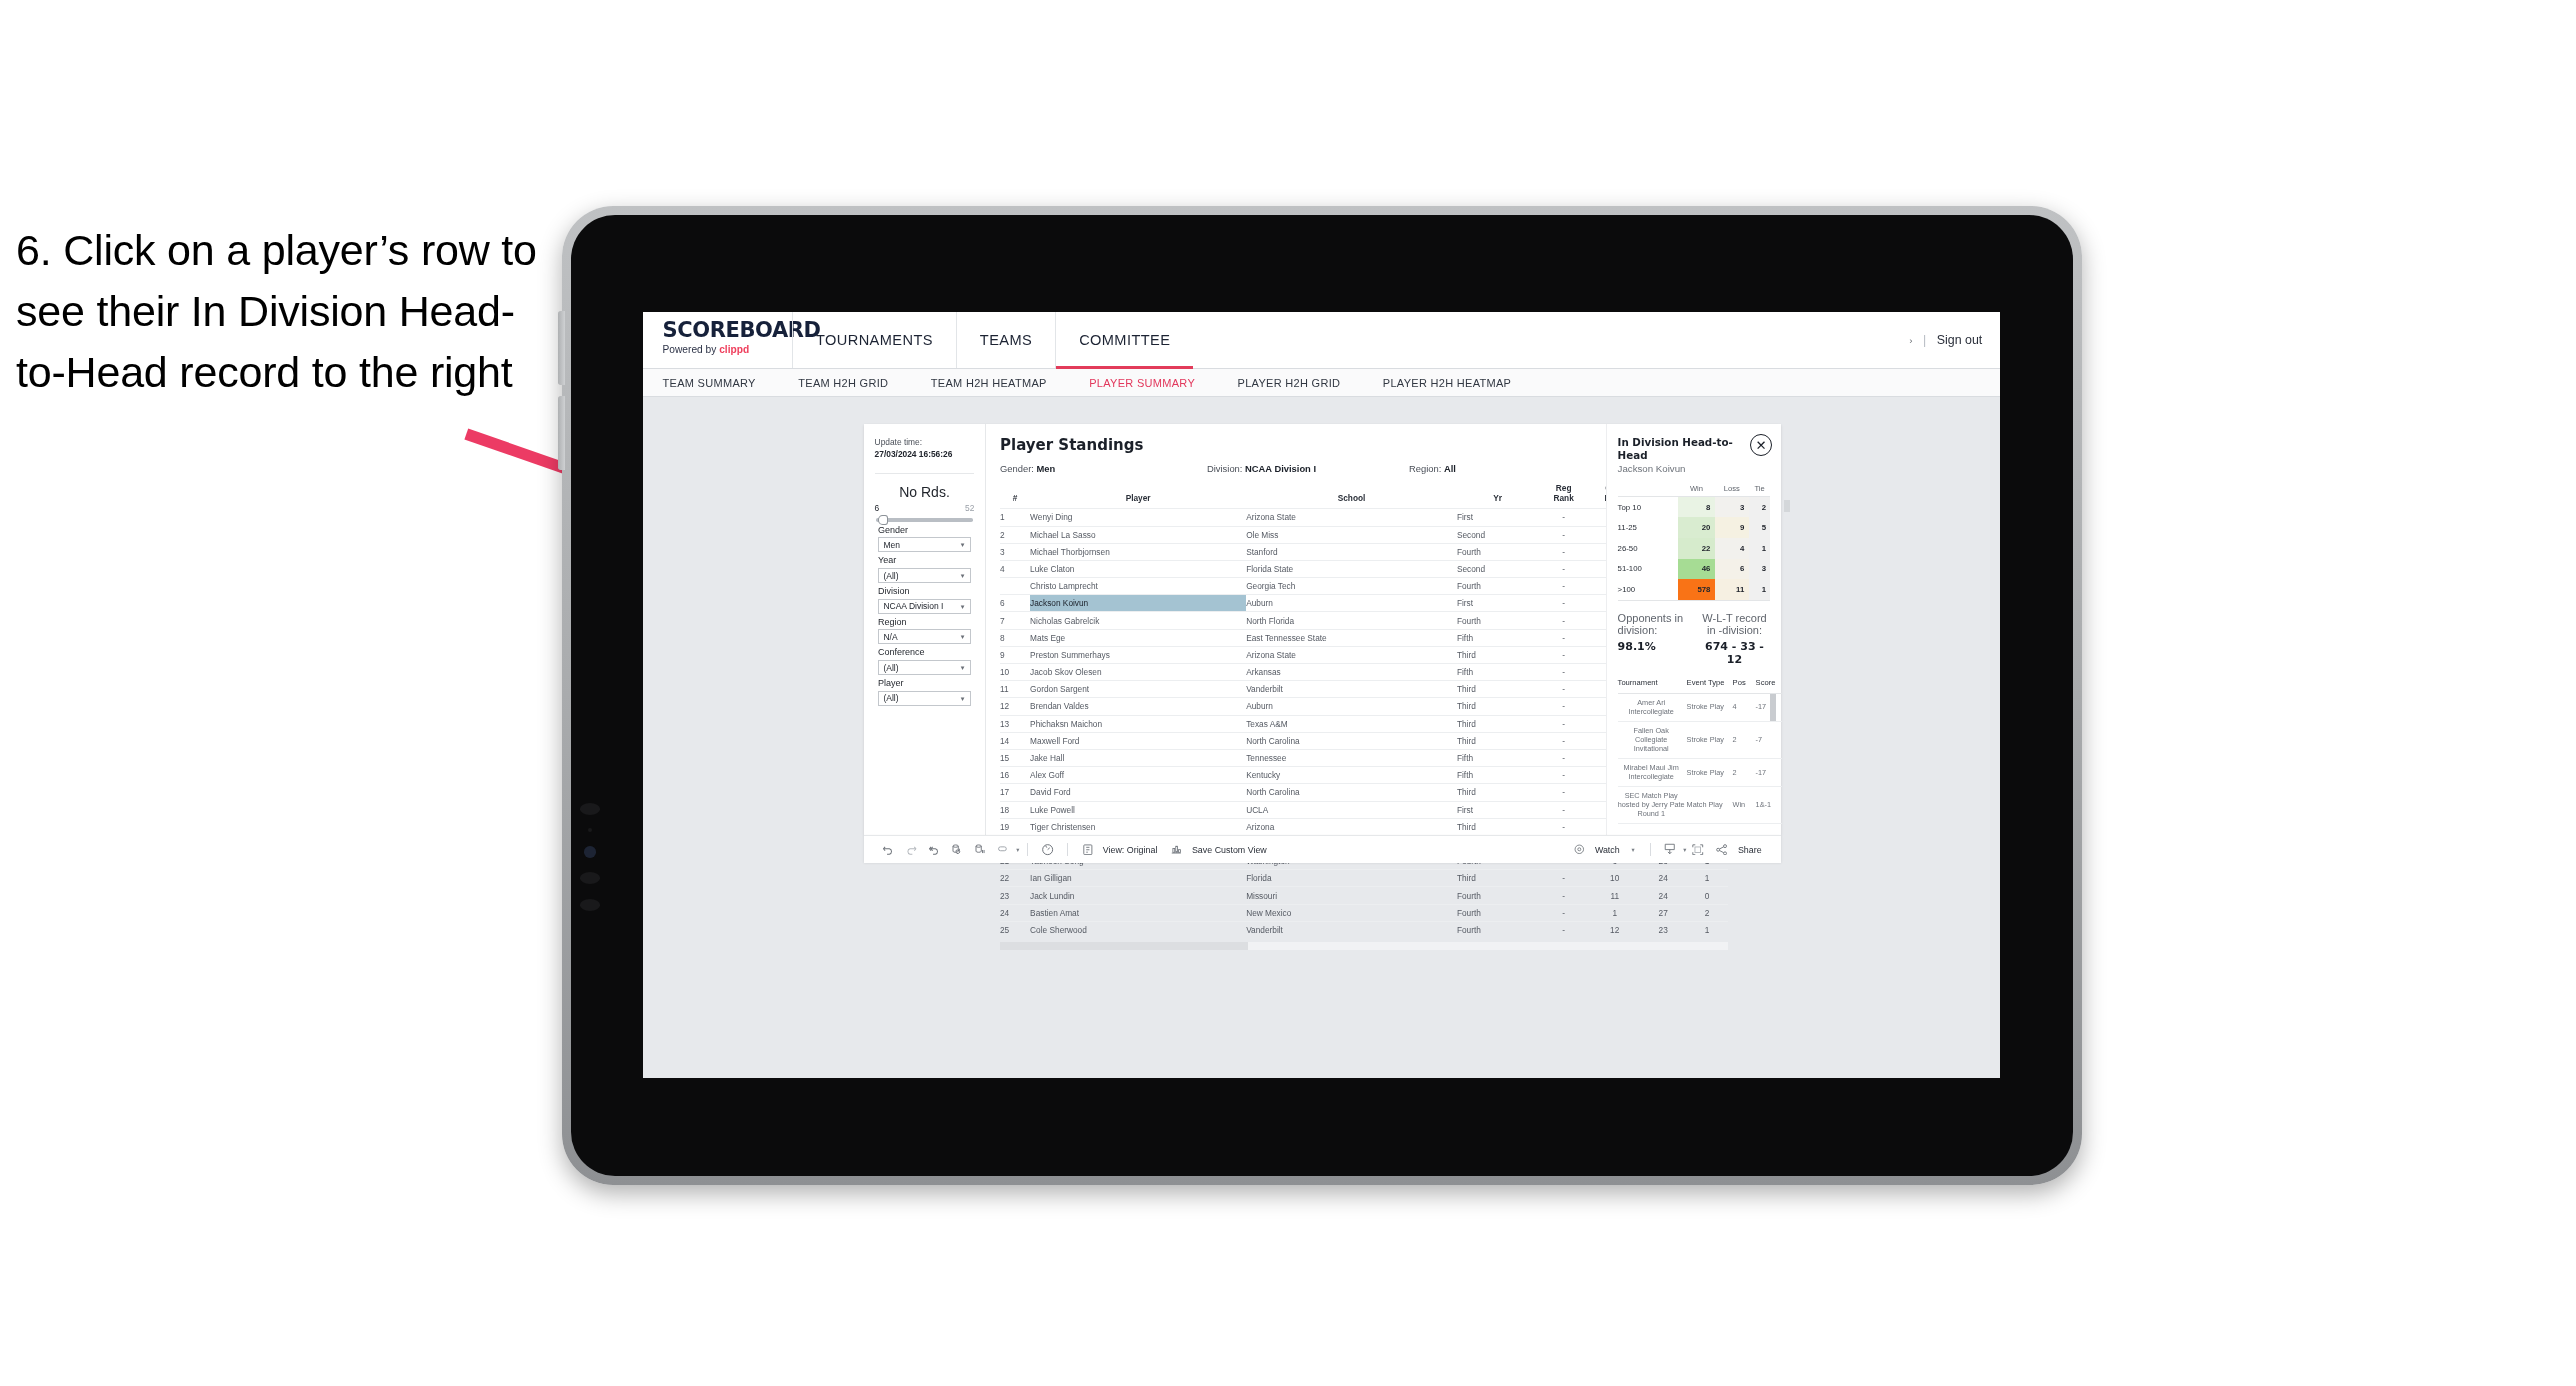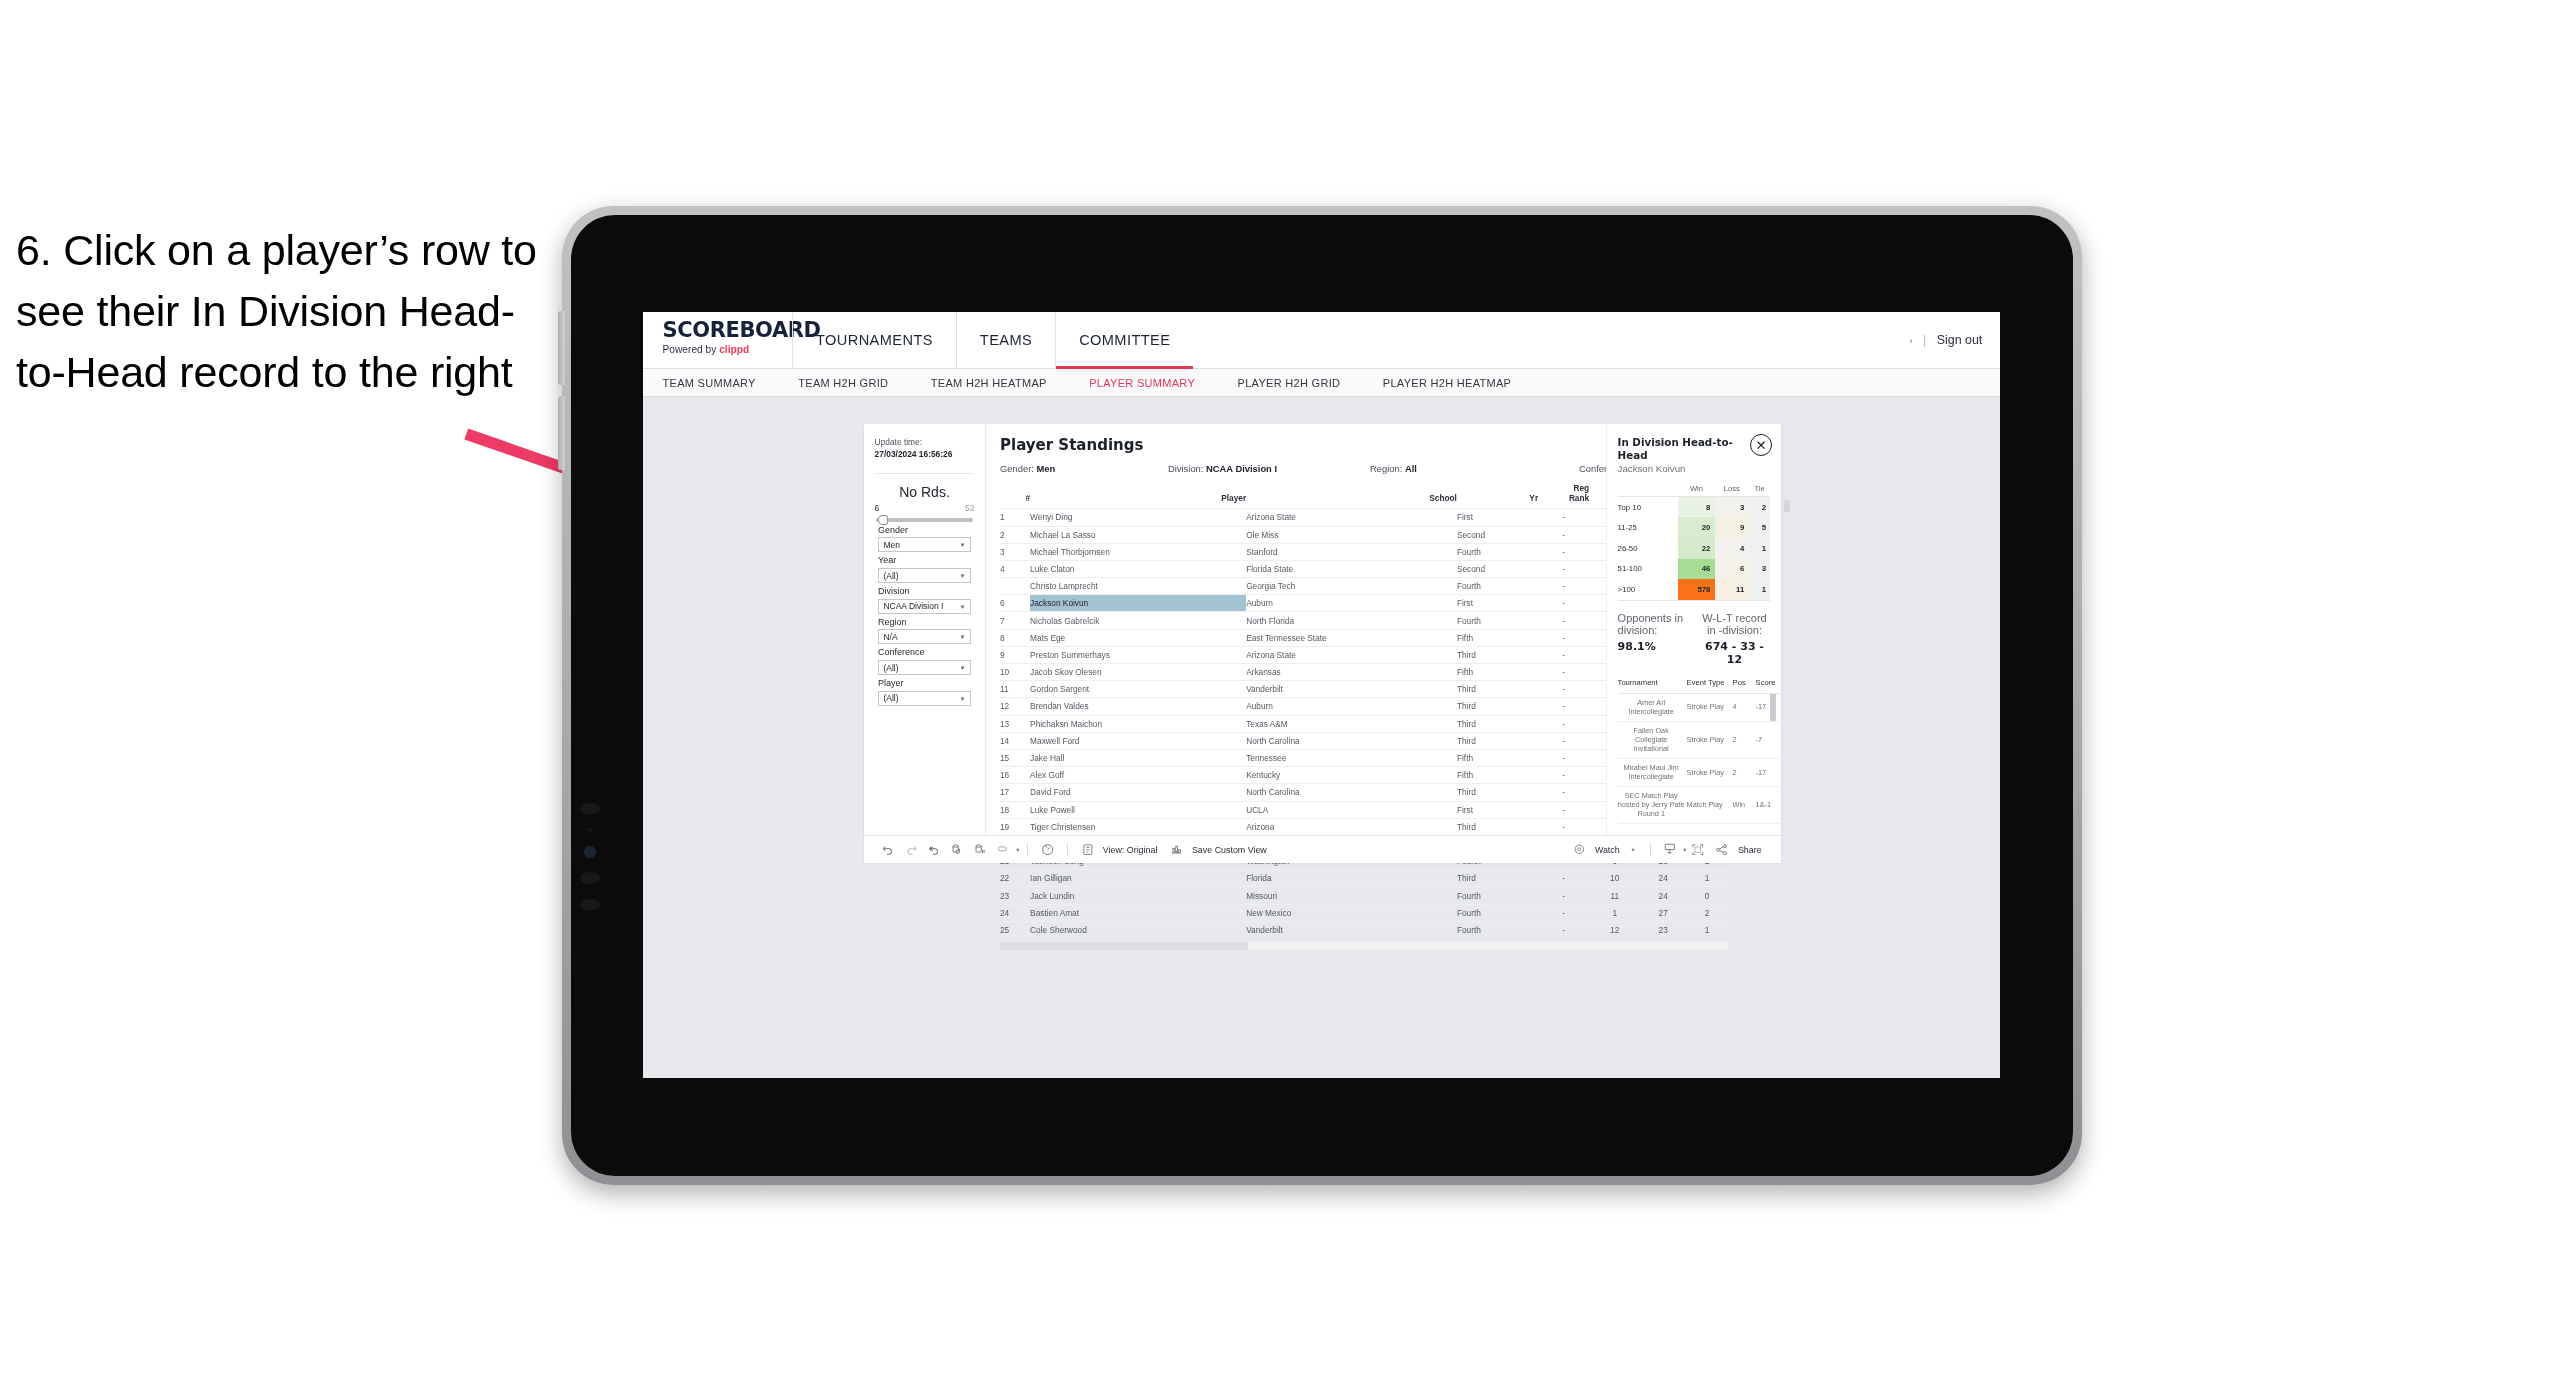--- a/index.html
+++ b/index.html
@@ -147,28 +147,28 @@
   
   #standings { flex: 1; padding: 12.4px 0 0 0; min-width: 0; position: relative; }
   #standings-title { font-size: 15px; font-weight: bold; color: #1b2029; padding-left: 14px;
     font-family: "DejaVu Sans", sans-serif; }
   #standings-meta {
     display: flex; padding: 8.9px 0 0 14px; font-size: 9.4px; color: #4a4f58;
   }
   #standings-meta .m { margin-right: 0; }
   #standings-meta b { color: #1b2029; }
   #meta-gender { width: 168px; }
-  #meta-division { width: 202px; }
+  #meta-division { width: 202px; margin-left: 39px; }
   #meta-region { width: 209px; }
 
   
   #table-wrap { margin: 10.6px 0 0 14px; position: relative; }
   table.std { border-collapse: collapse; width: 728px; table-layout: fixed; }
   table.std th {
-    font-size: 8.3px; color: #2a2f38; font-weight: bold; text-align: right;
+    font-size: 8.3px; color: #2a2f38; font-weight: bold; text-align: center;
     padding: 0 0 5.3px 0; vertical-align: bottom; line-height: 1.12;
   }
   table.std td {
     font-size: 8.3px; color: #555a63; padding: 3.1px 0;
     border-top: 0.9px solid #eceef0; white-space: nowrap; overflow: hidden;
   }
   .c-num { width: 23px; }
   .c-player { width: 165px; }
   .c-school { width: 161px; }
   .c-yr { width: 62px; }

